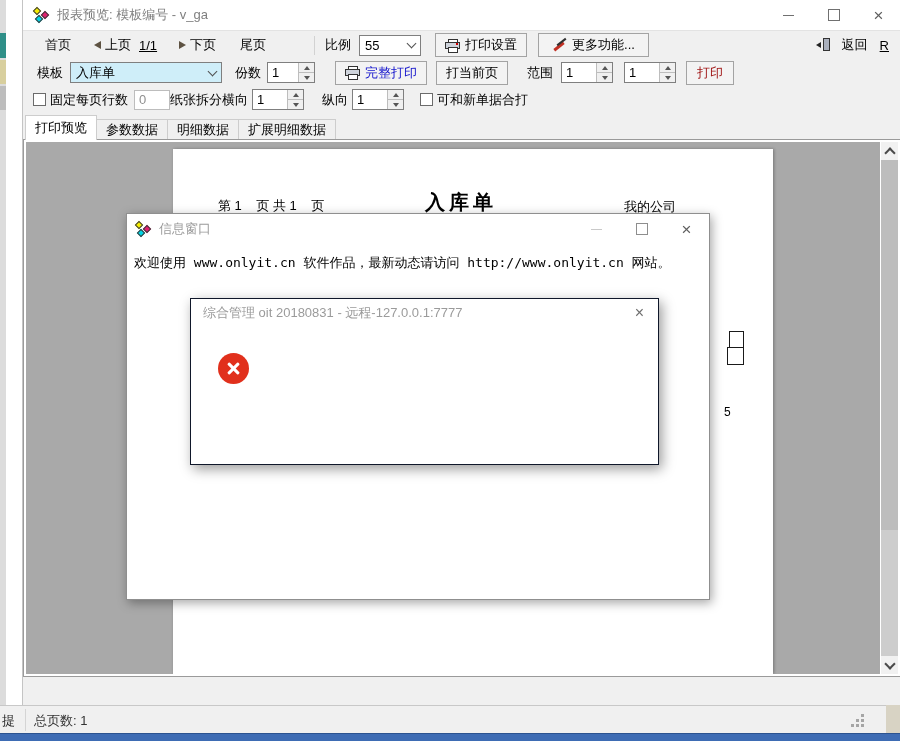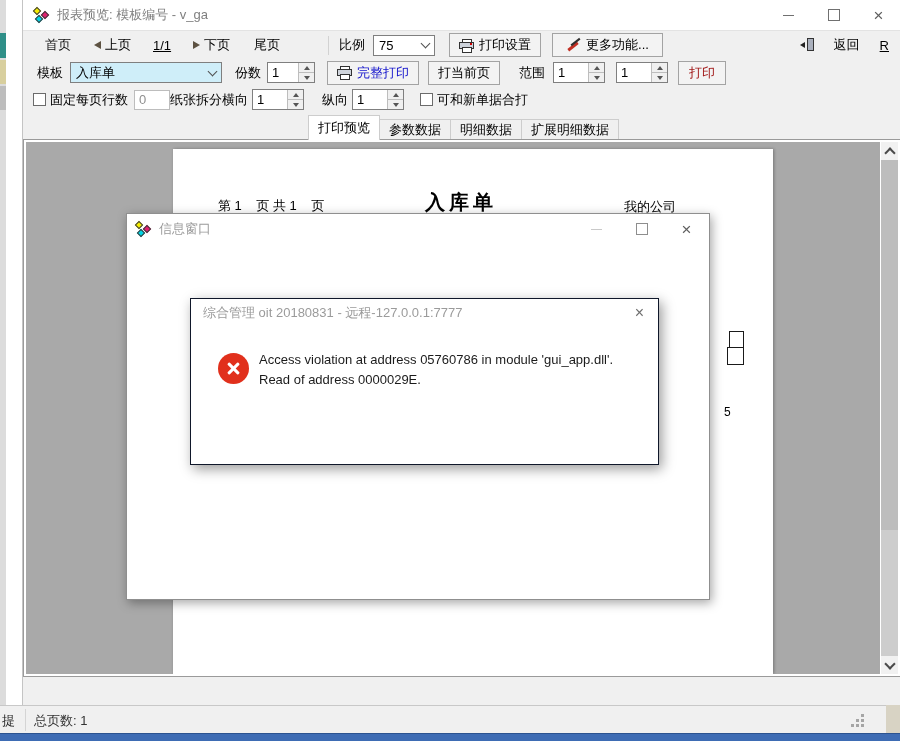--- a/index.html
+++ b/index.html
@@ -74,21 +74,21 @@
   .spin-btns div+div{border-top:1px solid #bdbdbd;}
   .tri-up{border-left:3px solid transparent;border-right:3px solid transparent;border-bottom:4px solid #555;}
   .tri-down{border-left:3px solid transparent;border-right:3px solid transparent;border-top:4px solid #555;}
   .cb{width:13px;height:13px;border:1px solid #6b6b6b;background:#fff;box-sizing:border-box;flex:none;}
   #fixed-rows-input{width:36px;height:20px;border:1px solid #bdbdbd;background:#fff;color:#8f8f8f;
                     padding:0 0 0 4px;box-sizing:border-box;font-family:"Liberation Sans",sans-serif;font-size:13px;}
   #full-print-btn span.lbl{color:#1414cc;}
   #print-btn{color:#a11818;padding:0 10px;}
 
   
-  #tabbar{display:flex;align-items:flex-end;height:27px;background:#f0f0f0;padding-left:2px;justify-content:center;}
+  #tabbar{display:flex;align-items:flex-end;height:27px;background:#f0f0f0;padding-left:2px;}
   .tab{border:1px solid #cdcdcd;border-bottom:none;background:#f0f0f0;height:21px;display:flex;
        align-items:center;padding:0 9px;margin-right:-1px;box-sizing:border-box;}
   .tab.active{background:#fff;height:25px;position:relative;z-index:2;}
 
   
   #preview{position:absolute;left:0;right:0;top:139px;bottom:28px;background:#fff;border:1px solid #9a9a9a;box-sizing:border-box;}
   #pv-gray{position:absolute;left:2px;top:2px;right:20px;bottom:2px;background:#a9a9a9;overflow:hidden;}
   #page{position:absolute;left:147px;top:7px;width:600px;bottom:0;background:#fff;box-shadow:1px 0 3px rgba(0,0,0,.3);}
   #page-info{position:absolute;left:45px;top:48px;white-space:pre;}
   #doc-title{position:absolute;left:252px;top:40px;font-size:20px;font-weight:bold;letter-spacing:4px;}
@@ -180,49 +180,49 @@
         </div>
     </div>
   </div>
 
   <div class="toolbar" id="toolbar1">
     <span class="navlbl">首页</span>
     <span style="display:flex;align-items:center;gap:4px;margin-left:23px;">
       <i class="tri tri-left"></i>
       <span>上页</span>
     </span>
-    <span style="margin-left:22px;text-decoration:underline;">1/1</span>
+    <span style="margin-left:8px;text-decoration:underline;">1/1</span>
     <span style="display:flex;align-items:center;gap:4px;margin-left:22px;">
       <i class="tri tri-right"></i>
       <span>下页</span>
     </span>
     <span style="margin-left:24px;">尾页</span>
     <span class="vsep" style="margin-left:48px;"></span>
     <span style="margin-left:10px;">比例</span>
     <div class="combo" style="width:62px;margin-left:8px;">
-      <span>75</span>
+      <span>55</span>
       <i class="chev"></i>
     </div>
     <div class="tbtn" style="margin-left:14px;">
       <span class="icon-printer">
           <i class="p-top"></i>
           <i class="p-body"></i>
           <i class="p-out"></i>
           <i class="p-dot"></i>
         </span>
       <span>打印设置</span>
     </div>
     <div class="tbtn" style="margin-left:11px;padding:0 13px;">
       <span class="icon-tools">
           <i class="t-red"></i>
           <i class="t-blk"></i>
         </span>
       <span>更多功能...</span>
     </div>
-    <span style="display:flex;align-items:center;gap:20px;margin-left:auto;">
+    <span style="display:flex;align-items:center;gap:12px;margin-left:auto;">
       <span class="icon-exit">
           <i class="e-arr"></i>
           <i class="e-door"></i>
         </span>
       <span>返回</span>
         <span style="text-decoration:underline;">R</span>
     </span>
   </div>
 
   <div class="toolbar" id="toolbar2">
@@ -236,21 +236,21 @@
       <span class="spin-val" style="width:26px;">1</span>
       <span class="spin-btns">
           <div>
             <i class="tri tri-up"></i>
           </div>
           <div>
             <i class="tri tri-down"></i>
           </div>
         </span>
     </div>
-    <div class="tbtn" id="full-print-btn" style="margin-left:12px;">
+    <div class="tbtn" id="full-print-btn" style="margin-left:20px;">
       <span class="icon-printer">
           <i class="p-top"></i>
           <i class="p-body"></i>
           <i class="p-out"></i>
         </span>
       <span class="lbl">完整打印</span>
     </div>
     <div class="tbtn" style="margin-left:9px;">
       <span>打当前页</span>
     </div>
@@ -371,27 +371,27 @@
           <span class="glyph-min dis"></span>
         </div>
       <div class="winbtn">
           <span class="glyph-max lite"></span>
         </div>
       <div class="winbtn">
           <span class="glyph-close">×</span>
         </div>
     </div>
   </div>
+  <div id="iw-msg">欢迎使用 www.onlyit.cn 软件作品，最新动态请访问 http://www.onlyit.cn 网站。</div>
 </div>
 
 <div id="errdlg">
   <div id="ed-title">
     <span class="txt">综合管理 oit 20180831 - 远程-127.0.0.1:7777</span>
     <span class="glyph-close">×</span>
   </div>
   <div id="ed-body">
     <span class="erricon">
         <i></i>
         <i></i>
       </span>
-    <div id="ed-msg">Access violation at address 05760786 in module 'gui_app.dll'. Read of address 0000029E.</div>
   </div>
 </div>
 
 </body></html>

